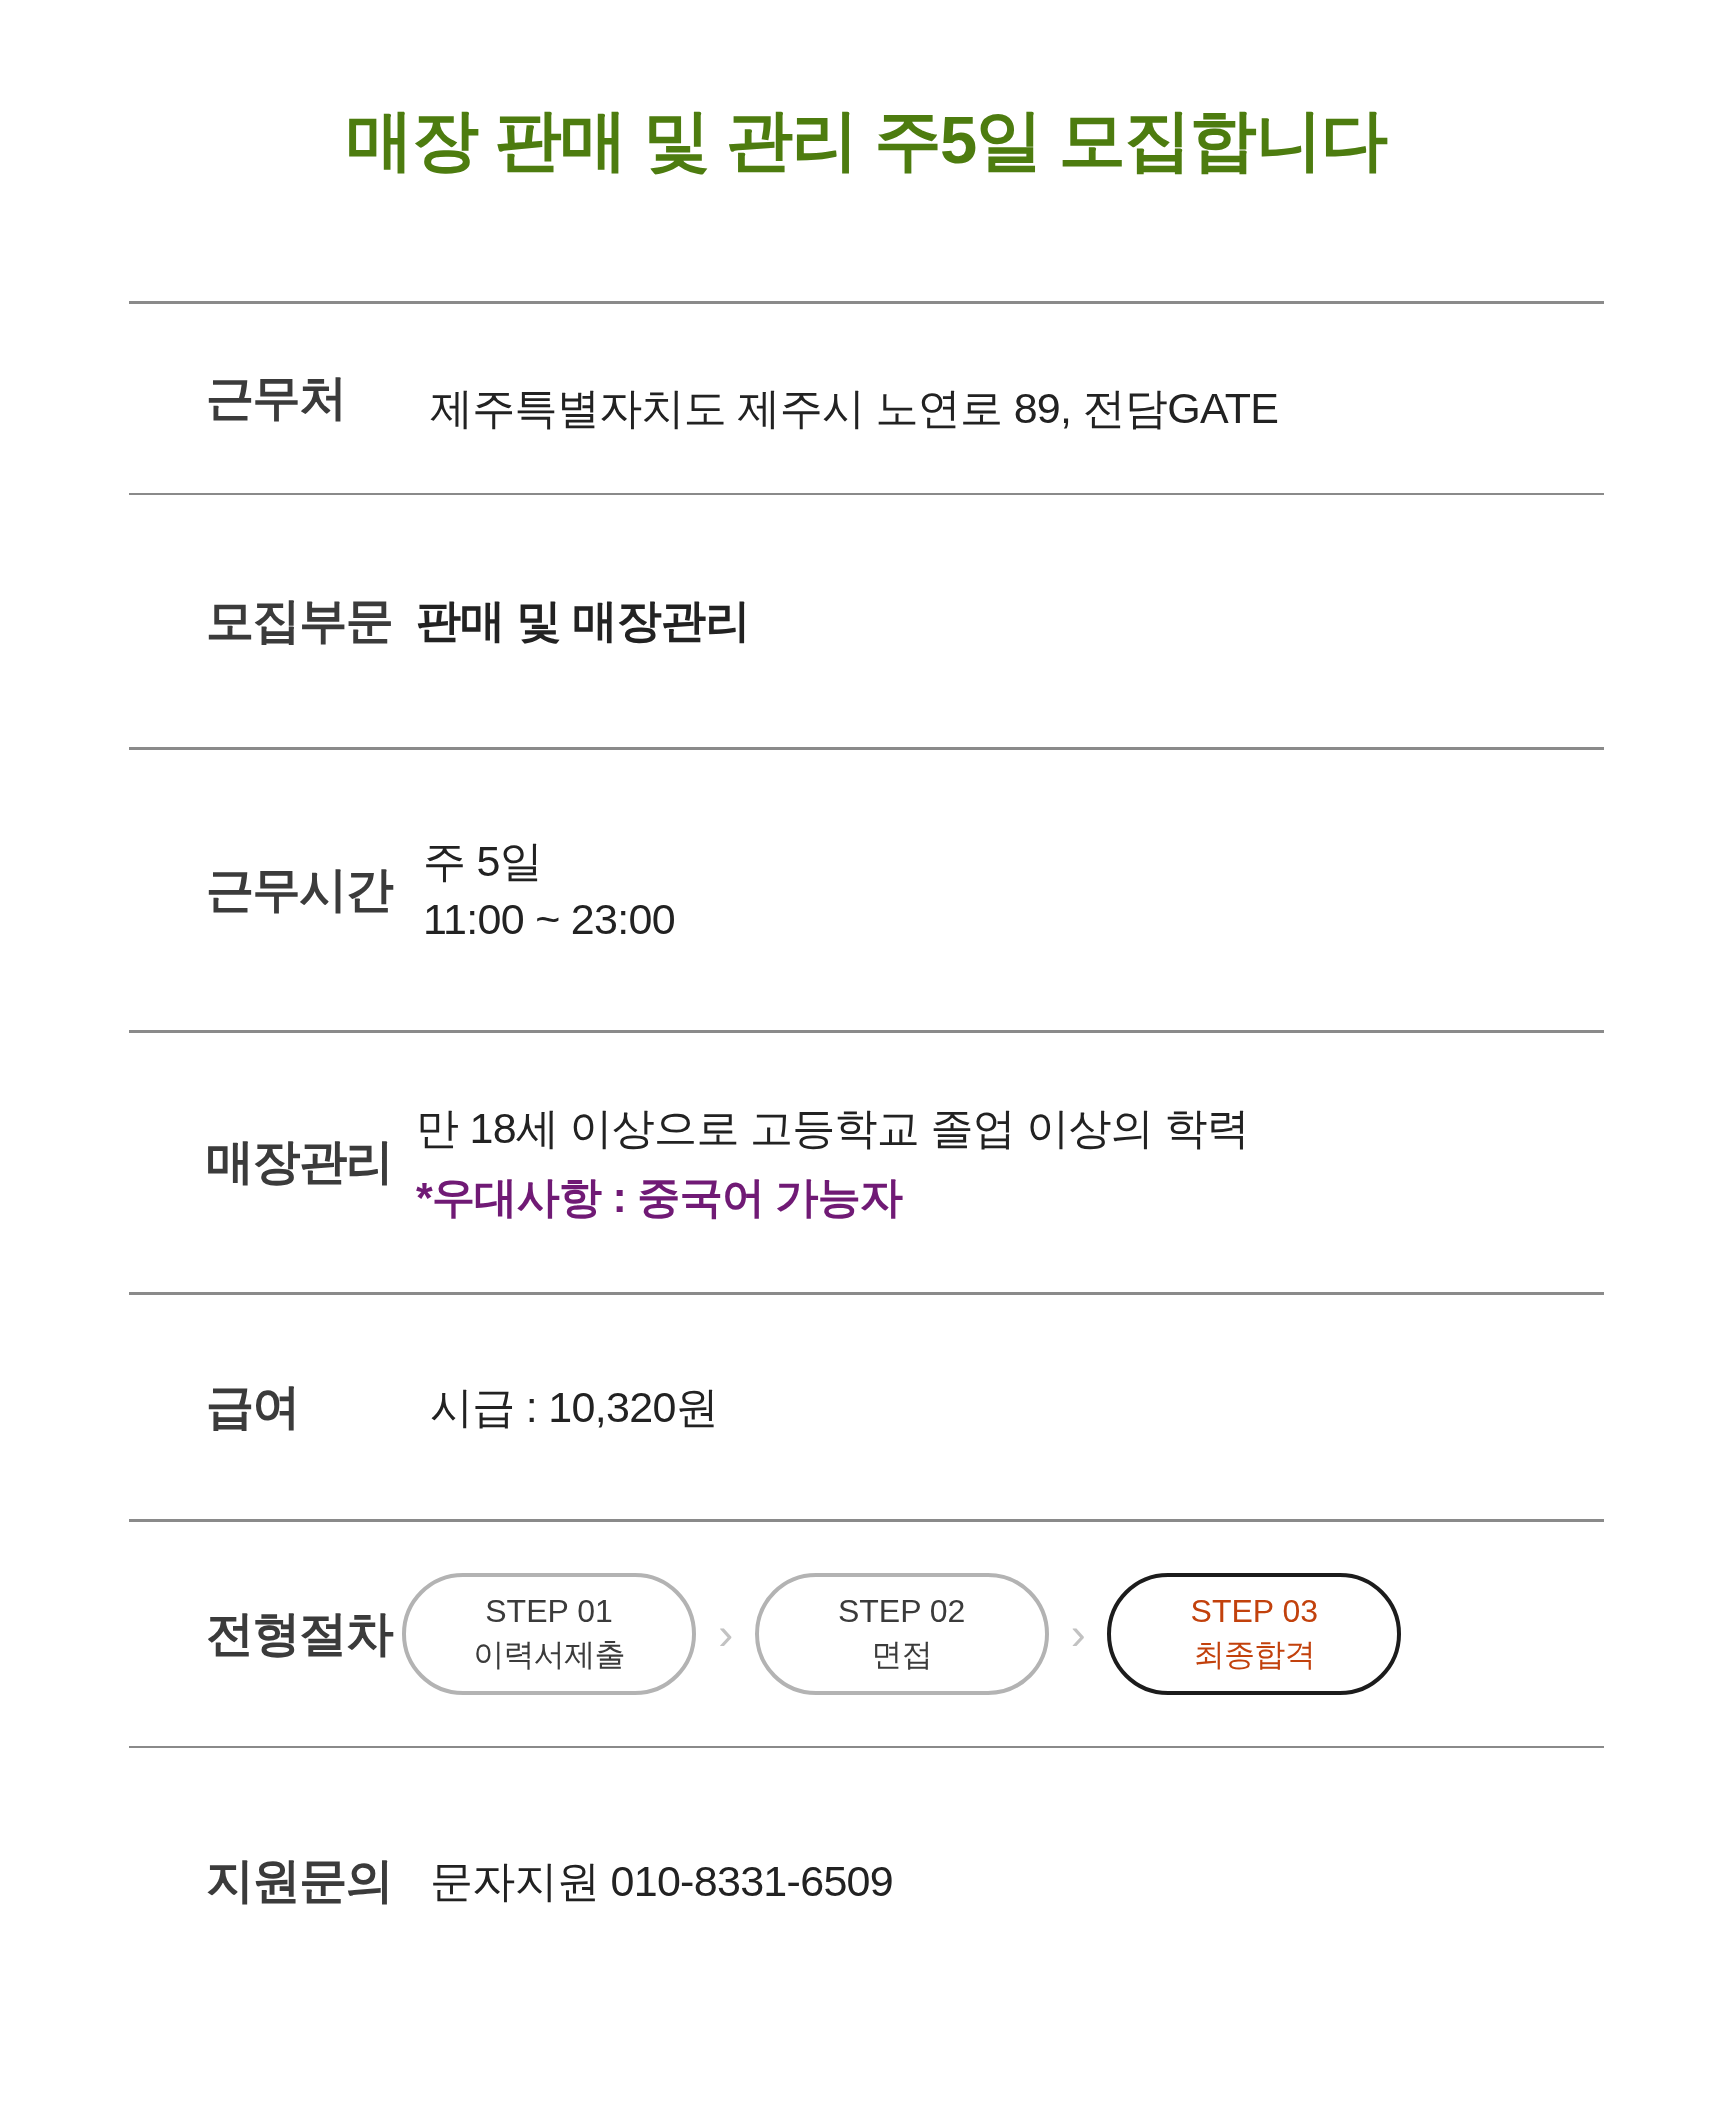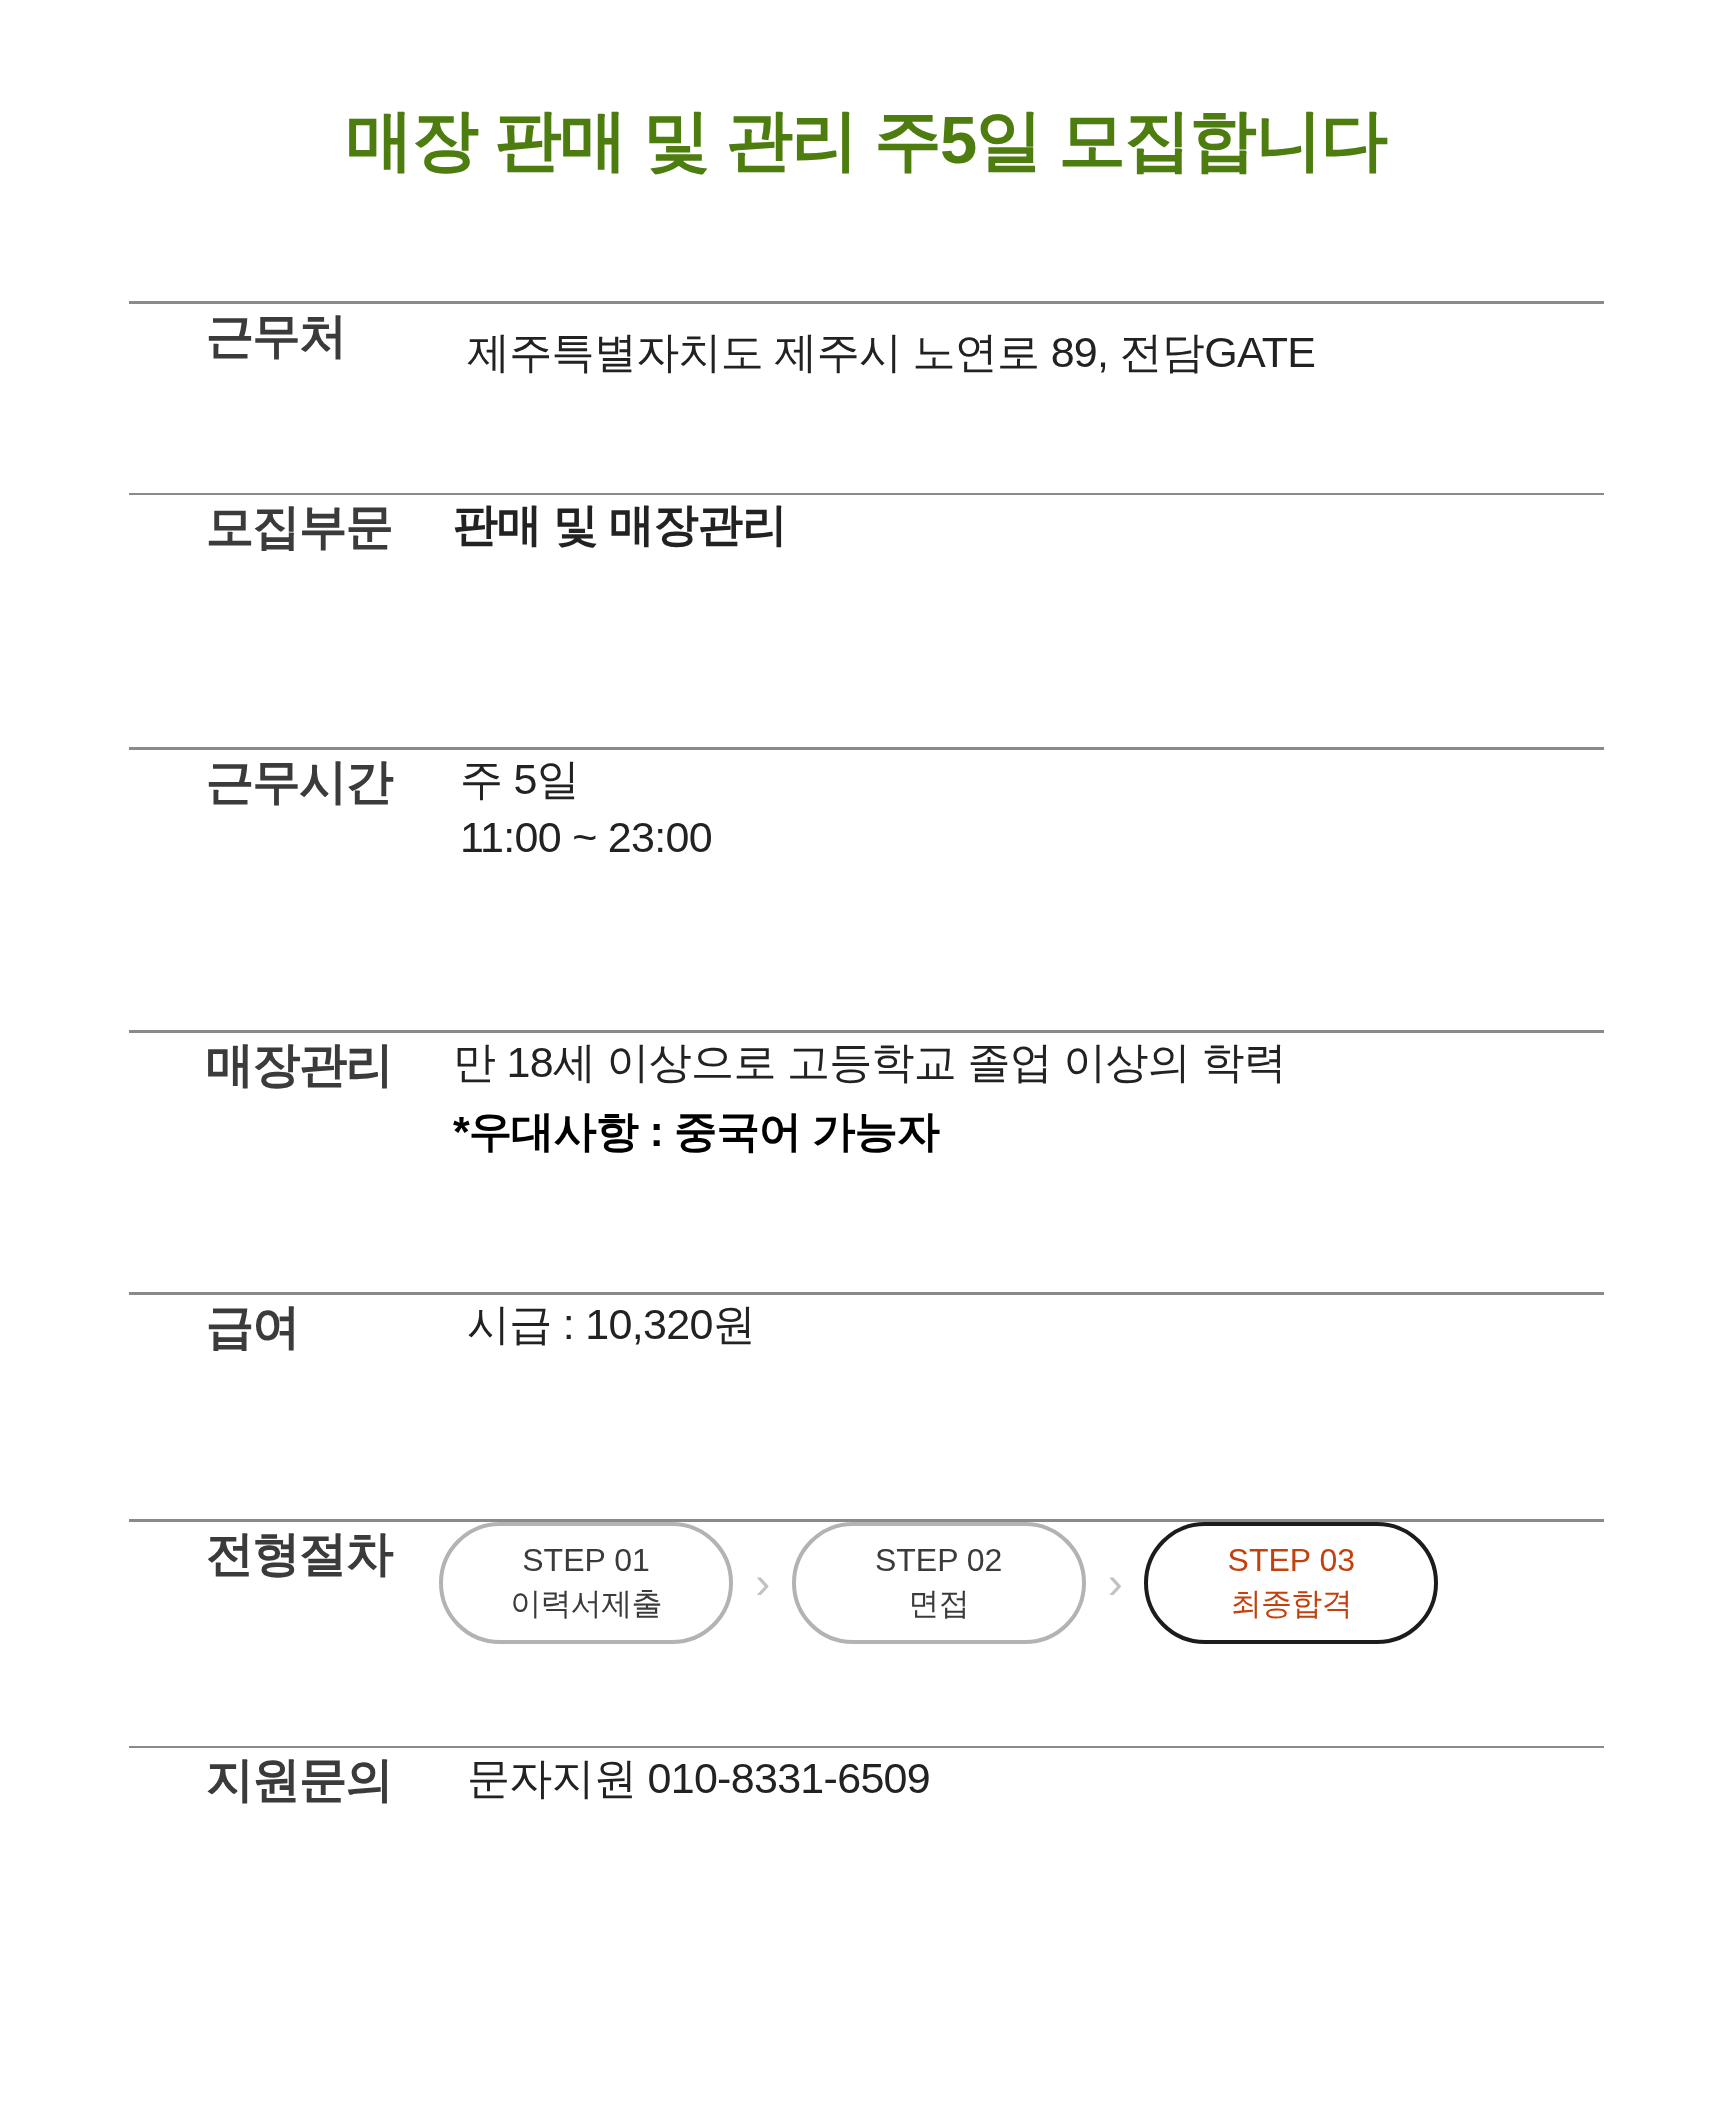--- a/index.html
+++ b/index.html
@@ -42,24 +42,23 @@
   }
 
   .divider {
     height: 2.8px;
     background: #8a8a8a;
     width: 100%;
   }
 
   .row {
     display: flex;
-    align-items: flex-start;
+    align-items: center;
     width: 100%;
     box-sizing: border-box;
-    gap: 37px;
   }
 
   .row-label {
     flex: 0 0 273px;
     font-size: 48px;
     font-weight: bold;
     color: #3b3b3b;
     letter-spacing: -1.4px;
     padding-left: 77px;
     box-sizing: border-box;
@@ -74,21 +73,21 @@
   }
 
   .row-value .line { display: block; }
 
   .value-bold {
     font-weight: bold;
     font-size: 45px;
   }
 
   .highlight {
-    color: #000000;
+    color: #701a75;
     font-weight: bold;
     font-size: 43px;
     display: block;
     margin-top: 11.2px;
   }
 
   
   .r-workplace { height: 189px; }
   .r-position  { height: 252px; }
   .r-hours     { height: 280px; }

